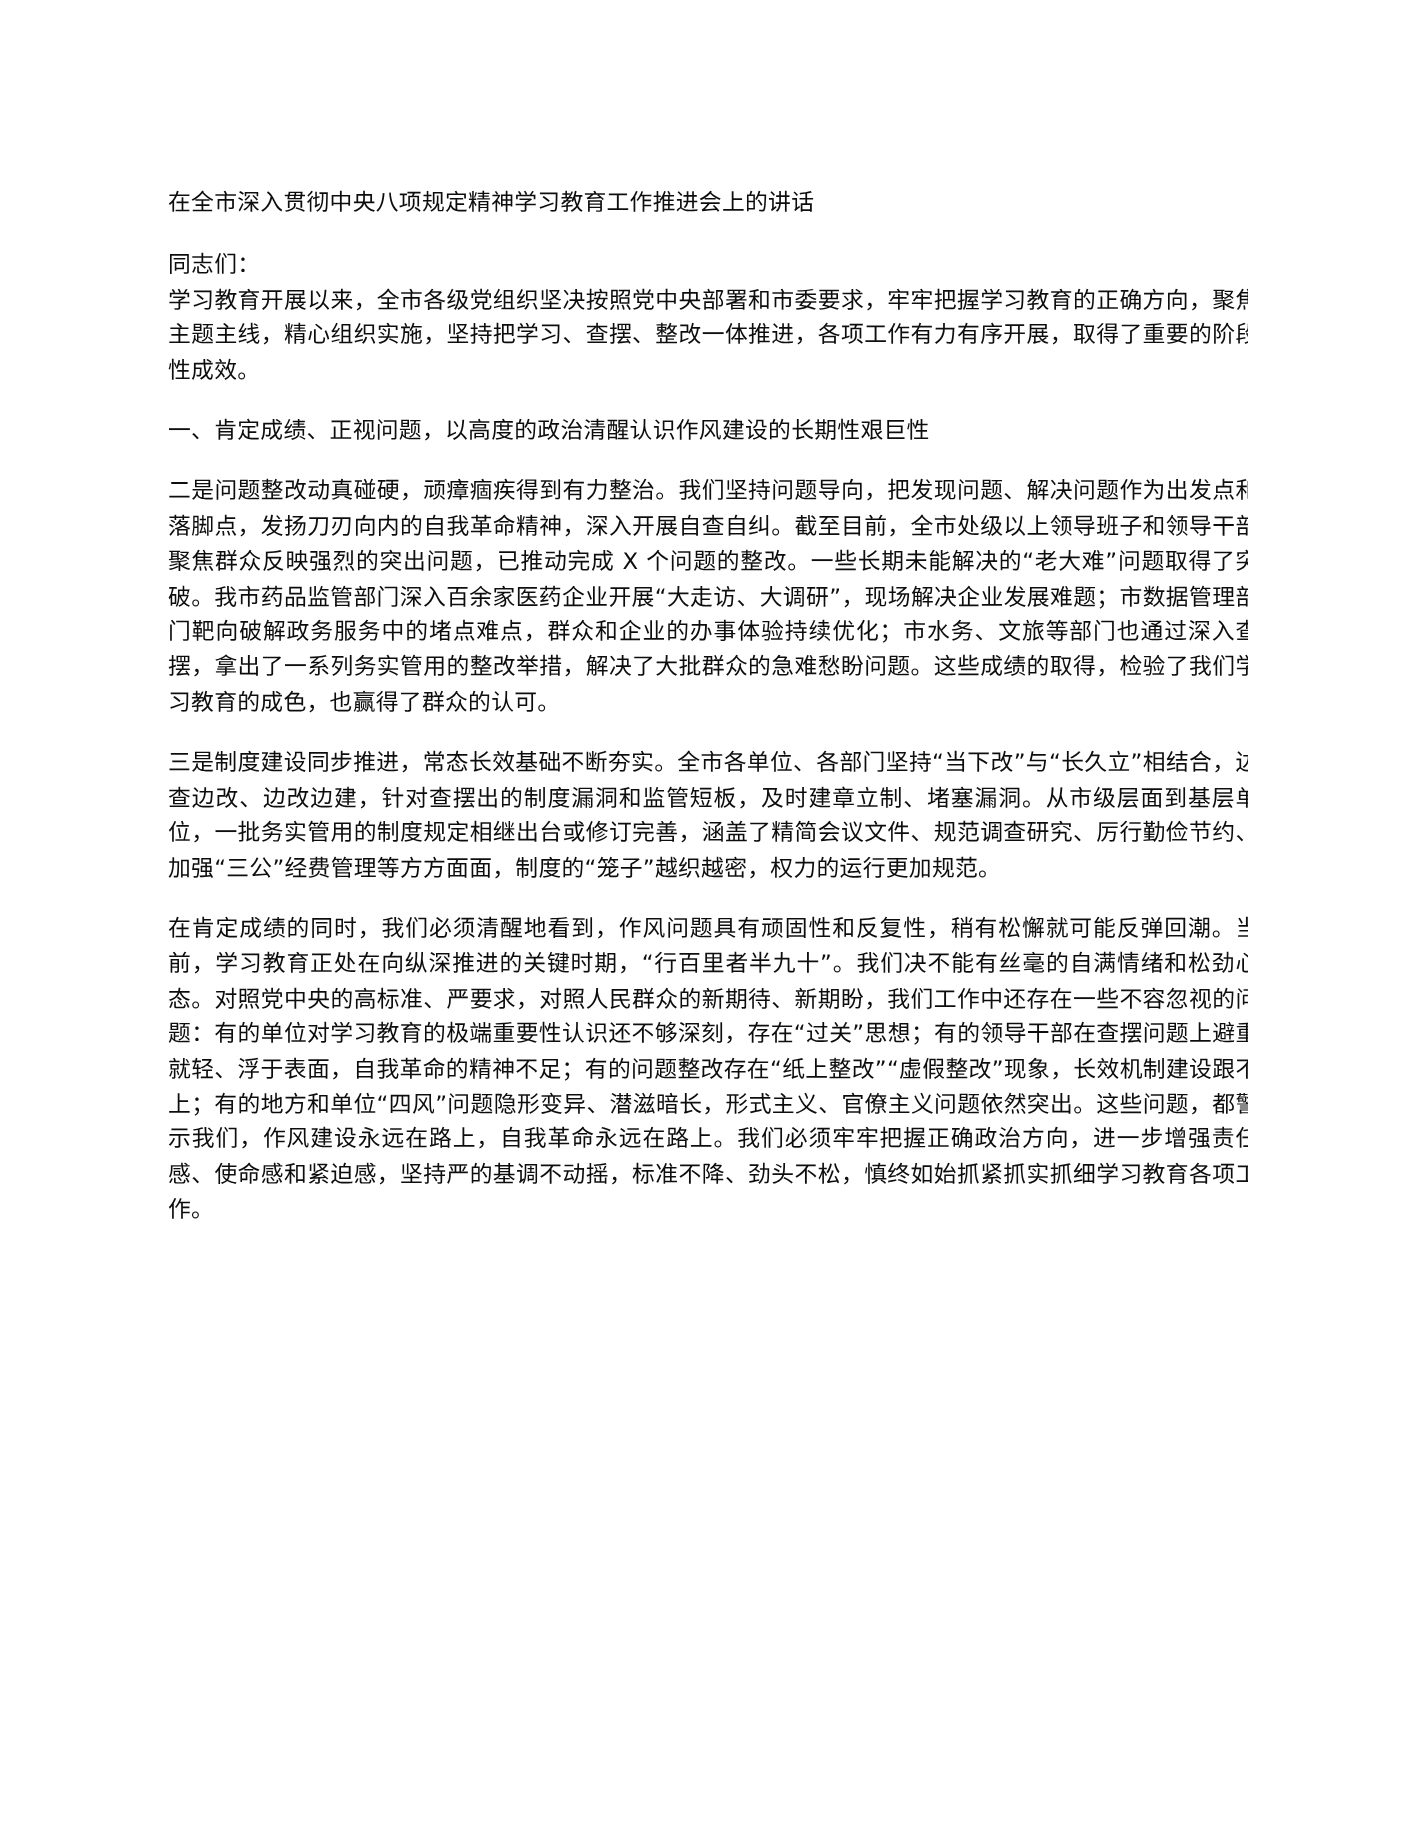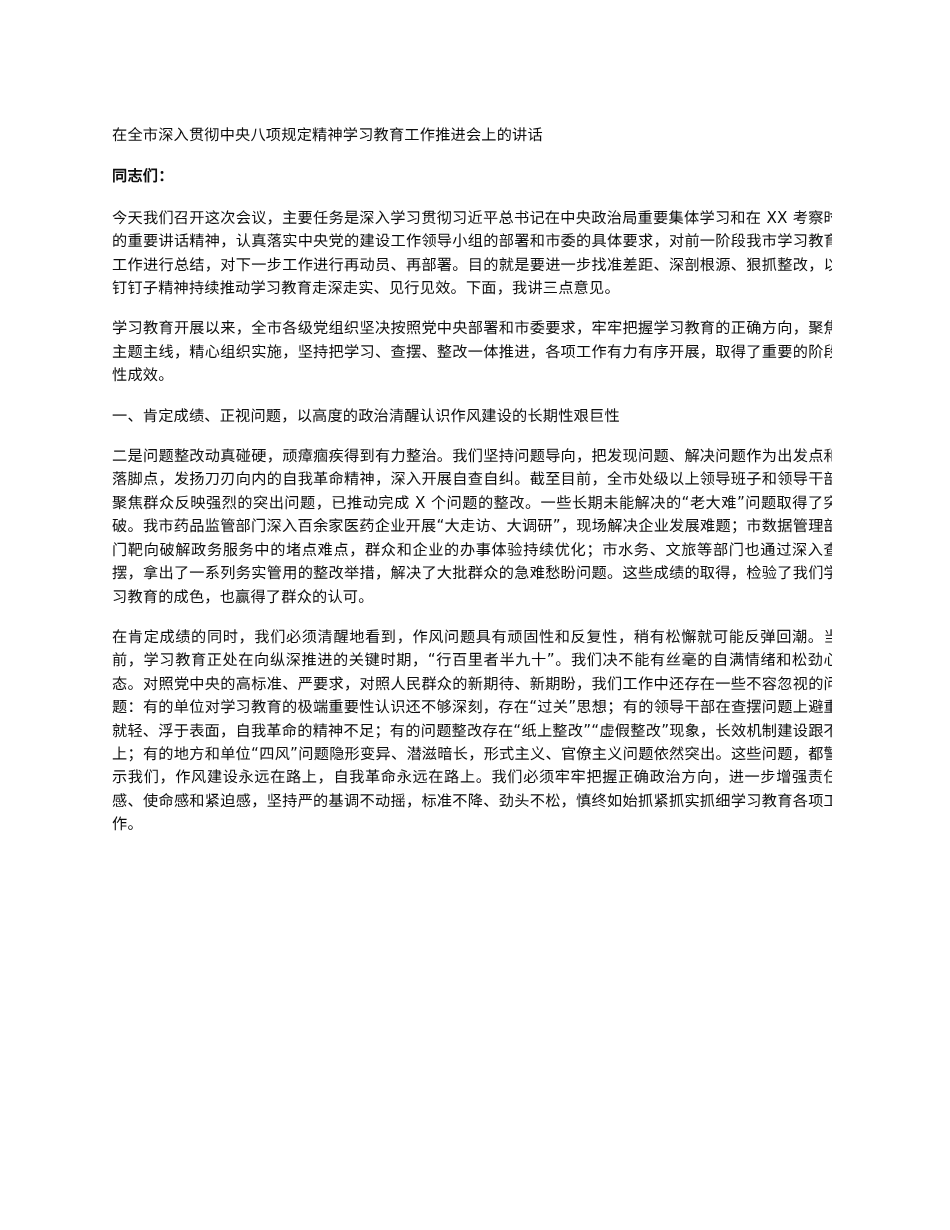--- a/index.html
+++ b/index.html
@@ -34,46 +34,45 @@
     text-align: justify;
     text-justify: inter-ideograph;
     margin: 0 0 17px 0;
     word-break: break-all;
     color: #0d0d0d;
   }
   .para.title {
     margin-bottom: 18px;
   }
   .para.salutation {
-    margin-bottom: 18px;
-    font-weight: bold;
+    margin-bottom: 0;
   }
   .para.heading {
     margin-bottom: 17px;
   }
   .para:last-child {
     margin-bottom: 12px;
   }
 </style>
 </head>
 <body>
 
 <div class="page">
   <div class="doc-body">
 
     <p class="para title">在全市深入贯彻中央八项规定精神学习教育工作推进会上的讲话</p>
 
     <p class="para salutation">同志们：</p>
 
-    <p class="para">今天我们召开这次会议，主要任务是深入学习贯彻习近平总书记在中央政治局重要集体学习和在 XX 考察时的重要讲话精神，认真落实中央党的建设工作领导小组的部署和市委的具体要求，对前一阶段我市学习教育工作进行总结，对下一步工作进行再动员、再部署。目的就是要进一步找准差距、深剖根源、狠抓整改，以钉钉子精神持续推动学习教育走深走实、见行见效。下面，我讲三点意见。</p>
 
     <p class="para">学习教育开展以来，全市各级党组织坚决按照党中央部署和市委要求，牢牢把握学习教育的正确方向，聚焦主题主线，精心组织实施，坚持把学习、查摆、整改一体推进，各项工作有力有序开展，取得了重要的阶段性成效。</p>
 
     <p class="para heading">一、肯定成绩、正视问题，以高度的政治清醒认识作风建设的长期性艰巨性</p>
 
 
     <p class="para">二是问题整改动真碰硬，顽瘴痼疾得到有力整治。我们坚持问题导向，把发现问题、解决问题作为出发点和落脚点，发扬刀刃向内的自我革命精神，深入开展自查自纠。截至目前，全市处级以上领导班子和领导干部聚焦群众反映强烈的突出问题，已推动完成 X 个问题的整改。一些长期未能解决的“老大难”问题取得了突破。我市药品监管部门深入百余家医药企业开展“大走访、大调研”，现场解决企业发展难题；市数据管理部门靶向破解政务服务中的堵点难点，群众和企业的办事体验持续优化；市水务、文旅等部门也通过深入查摆，拿出了一系列务实管用的整改举措，解决了大批群众的急难愁盼问题。这些成绩的取得，检验了我们学习教育的成色，也赢得了群众的认可。</p>
 
+    <p class="para">三是制度建设同步推进，常态长效基础不断夯实。全市各单位、各部门坚持“当下改”与“长久立”相结合，边查边改、边改边建，针对查摆出的制度漏洞和监管短板，及时建章立制、堵塞漏洞。从市级层面到基层单位，一批务实管用的制度规定相继出台或修订完善，涵盖了精简会议文件、规范调查研究、厉行勤俭节约、加强“三公”经费管理等方方面面，制度的“笼子”越织越密，权力的运行更加规范。</p>
 
     <p class="para">在肯定成绩的同时，我们必须清醒地看到，作风问题具有顽固性和反复性，稍有松懈就可能反弹回潮。当前，学习教育正处在向纵深推进的关键时期，“行百里者半九十”。我们决不能有丝毫的自满情绪和松劲心态。对照党中央的高标准、严要求，对照人民群众的新期待、新期盼，我们工作中还存在一些不容忽视的问题：有的单位对学习教育的极端重要性认识还不够深刻，存在“过关”思想；有的领导干部在查摆问题上避重就轻、浮于表面，自我革命的精神不足；有的问题整改存在“纸上整改”“虚假整改”现象，长效机制建设跟不上；有的地方和单位“四风”问题隐形变异、潜滋暗长，形式主义、官僚主义问题依然突出。这些问题，都警示我们，作风建设永远在路上，自我革命永远在路上。我们必须牢牢把握正确政治方向，进一步增强责任感、使命感和紧迫感，坚持严的基调不动摇，标准不降、劲头不松，慎终如始抓紧抓实抓细学习教育各项工作。</p>
 
   </div>
 </div>
 
 </body></html>

